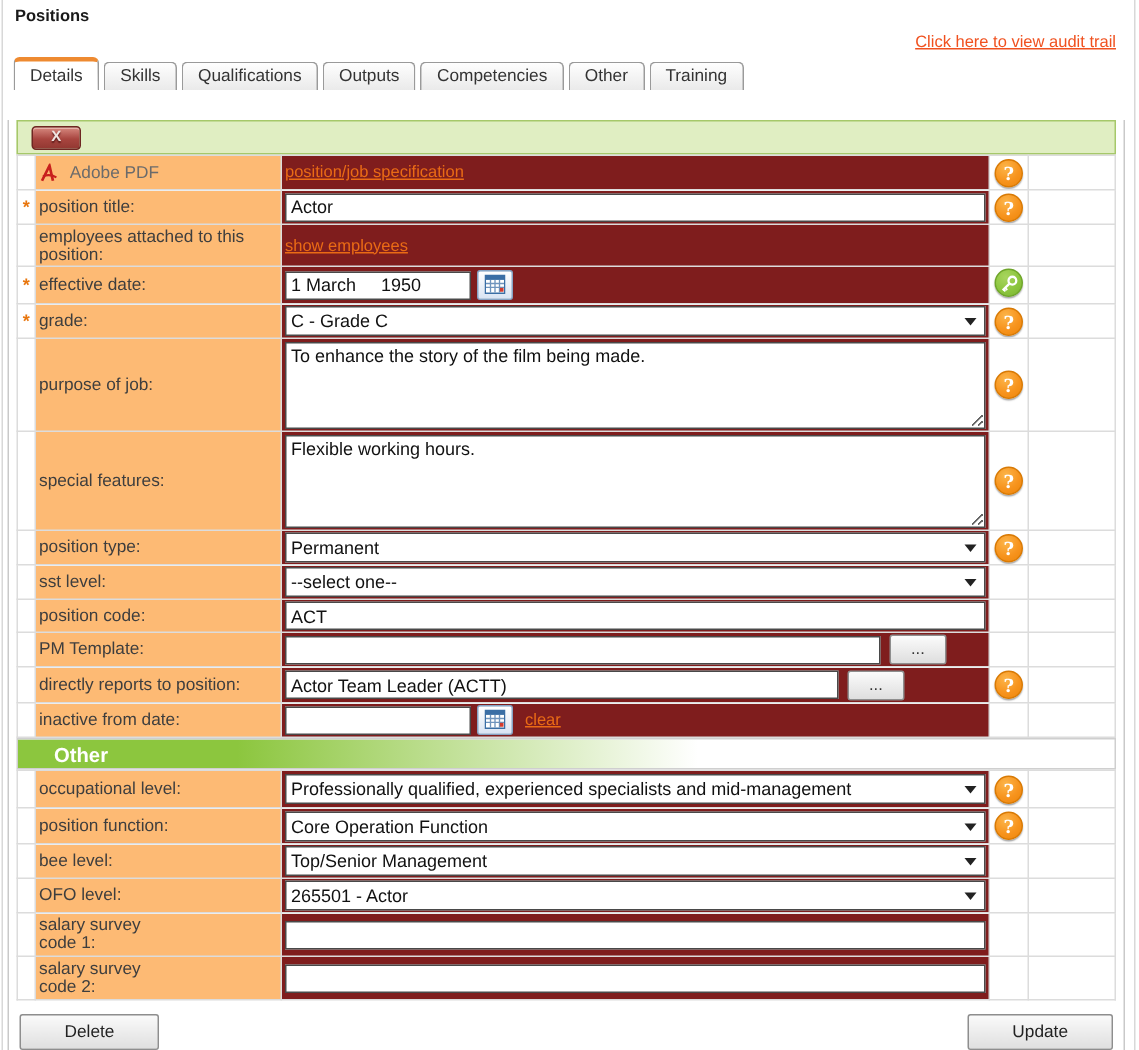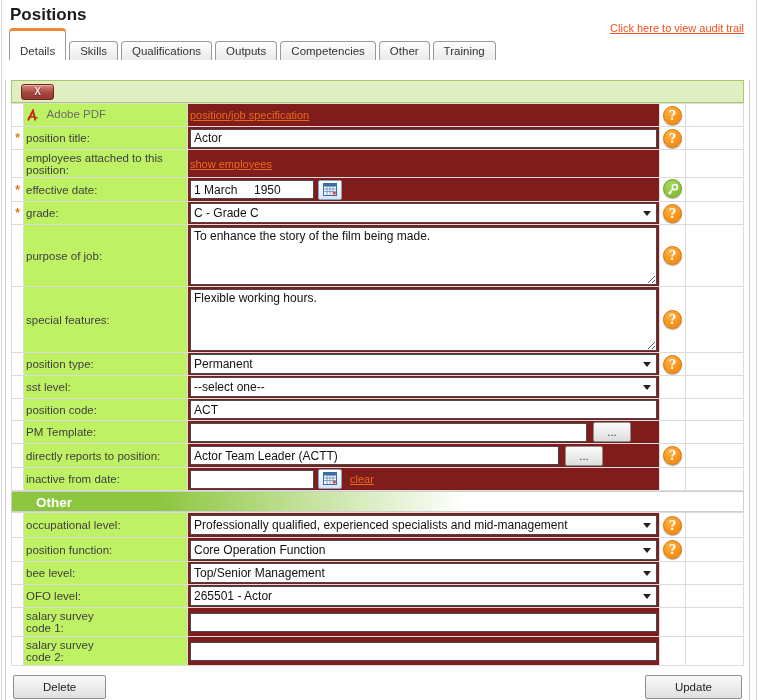--- a/index.html
+++ b/index.html
@@ -3,32 +3,32 @@
 <meta charset="utf-8">
 <style>
   * { box-sizing: border-box; }
   html,body { margin:0; padding:0; }
   body {
     width:759px; height:700px; background:#fff; overflow:hidden;
     font-family:"Liberation Sans", sans-serif; font-size:11px; color:#3e3e3e;
   }
   .page-frame { width:756px; height:700px; border-left:1px solid #d8d8d8; border-right:1px solid #d8d8d8; margin-left:1px; }
   .topbar { position:relative; height:38px; }
-  .page-title { position:absolute; left:8px; top:5px; font-size:17px; font-weight:bold; color:#1a1a1a; margin:0; }
+  .page-title { position:absolute; left:8px; top:5px; font-size:11px; font-weight:bold; color:#1a1a1a; margin:0; }
   .audit-link { position:absolute; right:12px; top:22px; color:#f0511f; text-decoration:underline; cursor:pointer; }
 
   
   .tabs { display:flex; align-items:flex-end; gap:3px; padding-left:7px; height:22px; }
   .tab {
     padding:3px 10px 3px 10px; border:1px solid #9a9a9a; border-bottom:none;
     border-radius:4px 4px 0 0; background:linear-gradient(#fefefe,#eaeaea);
     color:#333; cursor:pointer; font-size:11.5px;
   }
   .tab.active {
-    background:#fff; border-top:3px solid #ee8a31; padding-top:14px; font-weight:normal;
+    background:#fff; border-top:3px solid #ee8a31; padding-top:4px; font-weight:normal;
   }
 
   
   .container {
     margin:0 6px 0 3px; width:745px; height:640px;
     border-left:1px solid #c9c9c9; border-right:1px solid #c9c9c9; border-bottom:1px solid #c9c9c9;
     padding:0 5px; position:relative;
   }
 
   
@@ -42,21 +42,21 @@
     background:linear-gradient(#d7897f,#a8453f 55%,#933832);
     color:#efe6e2; font-weight:bold; font-size:10px; line-height:13px; text-align:center;
     cursor:pointer; padding:0; text-shadow:0 1px 1px #5c1b18; box-shadow:inset 0 1px 0 #e7b0a9;
     font-family:"Liberation Sans", sans-serif;
   }
 
   
   table.form { width:100%; border-collapse:collapse; table-layout:fixed; border:1px solid #d6d6d6; }
   table.form td { border:1px solid #dcdcdc; padding:1px 2px; vertical-align:middle; overflow:hidden; }
   td.ast { text-align:center; color:#e8760e; font-weight:bold; font-size:12px; background:#fff; }
-  td.lbl { background:#bef264; padding:2px 5px; color:#3e3e3e; font-size:11.5px; }
+  td.lbl { background:#fdba74; padding:2px 5px; color:#3e3e3e; font-size:11.5px; }
   td.lbl.pre { white-space:pre-line; }
   td.fld { background:#7f1d1d; padding:1px 3px 1px 2px; }
   td.ico { background:#fff; text-align:center; padding:0; }
   td.end { background:#fff; }
 
   input[type=text] {
     width:100%; height:19px; border:1px solid #494949; font-family:"Liberation Sans", sans-serif;
     font-size:12px; padding:0 3px; color:#111; background:#fff;
   }
   input.short { width:124px; vertical-align:middle; }

